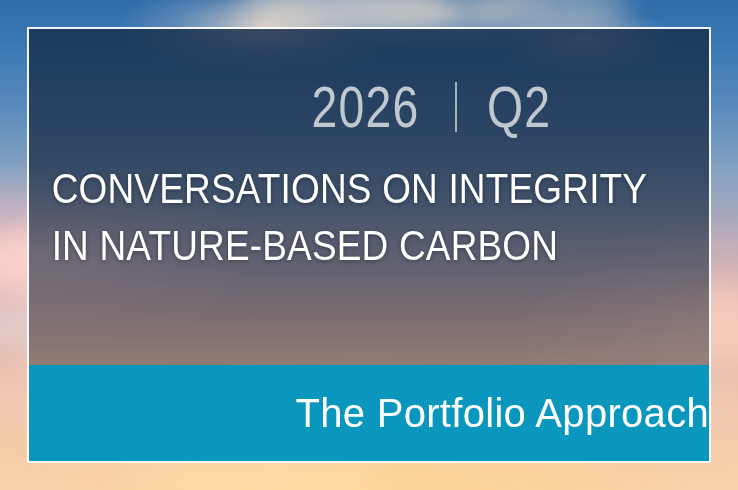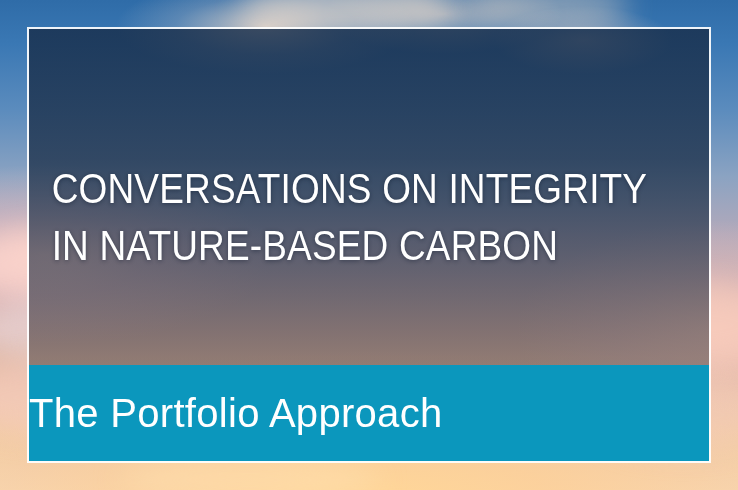--- a/index.html
+++ b/index.html
@@ -180,21 +180,21 @@
   }
 
   .subtitle {
     position: absolute;
     left: 29px;
     top: 365px;
     width: 680px;
     height: 96px;
     display: flex;
     align-items: center;
-    justify-content: flex-start;
+    justify-content: flex-end;
   }
   .subtitle-text {
     font-family: "Liberation Sans", sans-serif;
     font-size: 40px;
     font-weight: 300;
     color: #ffffff;
     letter-spacing: 0.3px;
     line-height: 1;
   }
 </style>
@@ -216,20 +216,25 @@
 
   <div class="panel">
     <div class="sky panel-sky"></div>
     <div class="panel-tint"></div>
   </div>
 
   <div class="teal-band"></div>
 
   <div class="frame"></div>
 
+  <div class="edition-row">
+    <span class="edition-year">2026</span>
+    <span class="edition-divider"></span>
+    <span class="edition-quarter">Q2</span>
+  </div>
 
   <div class="headline">
     <span class="headline-line">CONVERSATIONS ON INTEGRITY</span>
     <span class="headline-line">IN NATURE-BASED CARBON</span>
   </div>
 
   <div class="subtitle">
     <span class="subtitle-text">The Portfolio Approach</span>
   </div>
 

